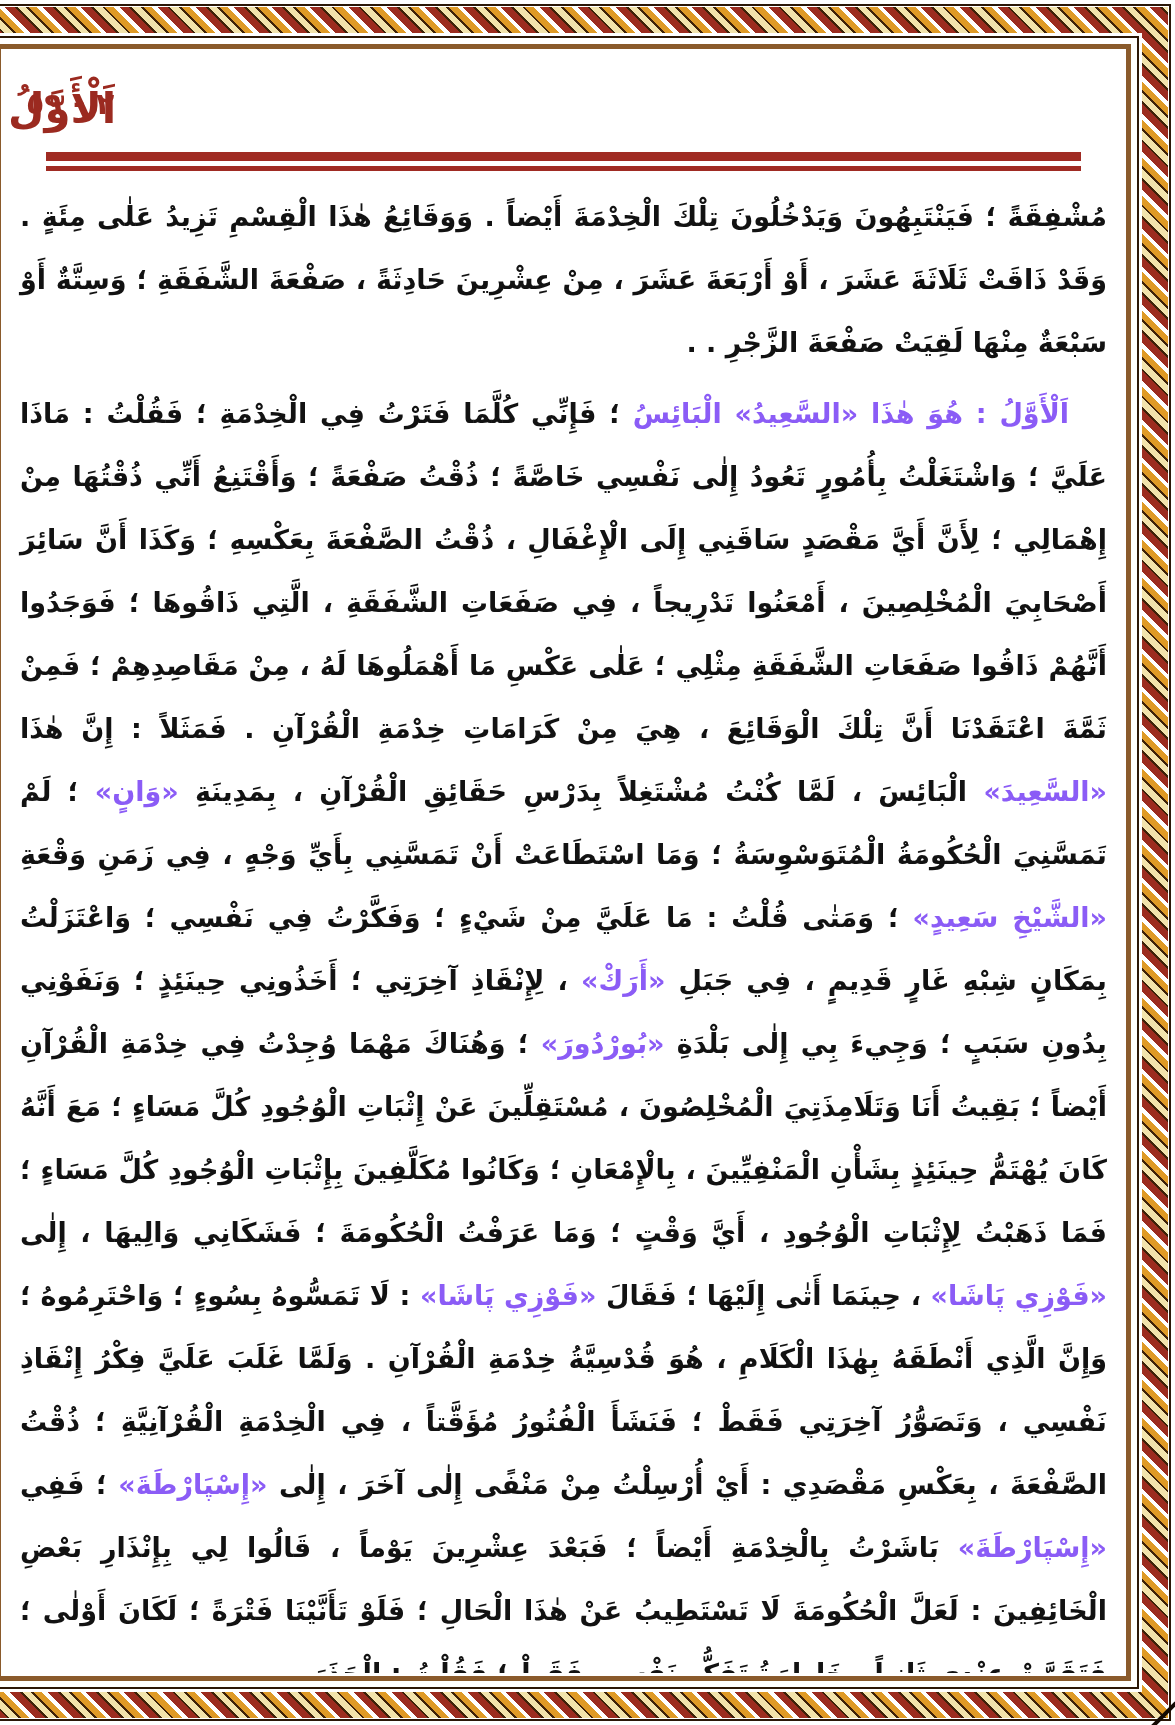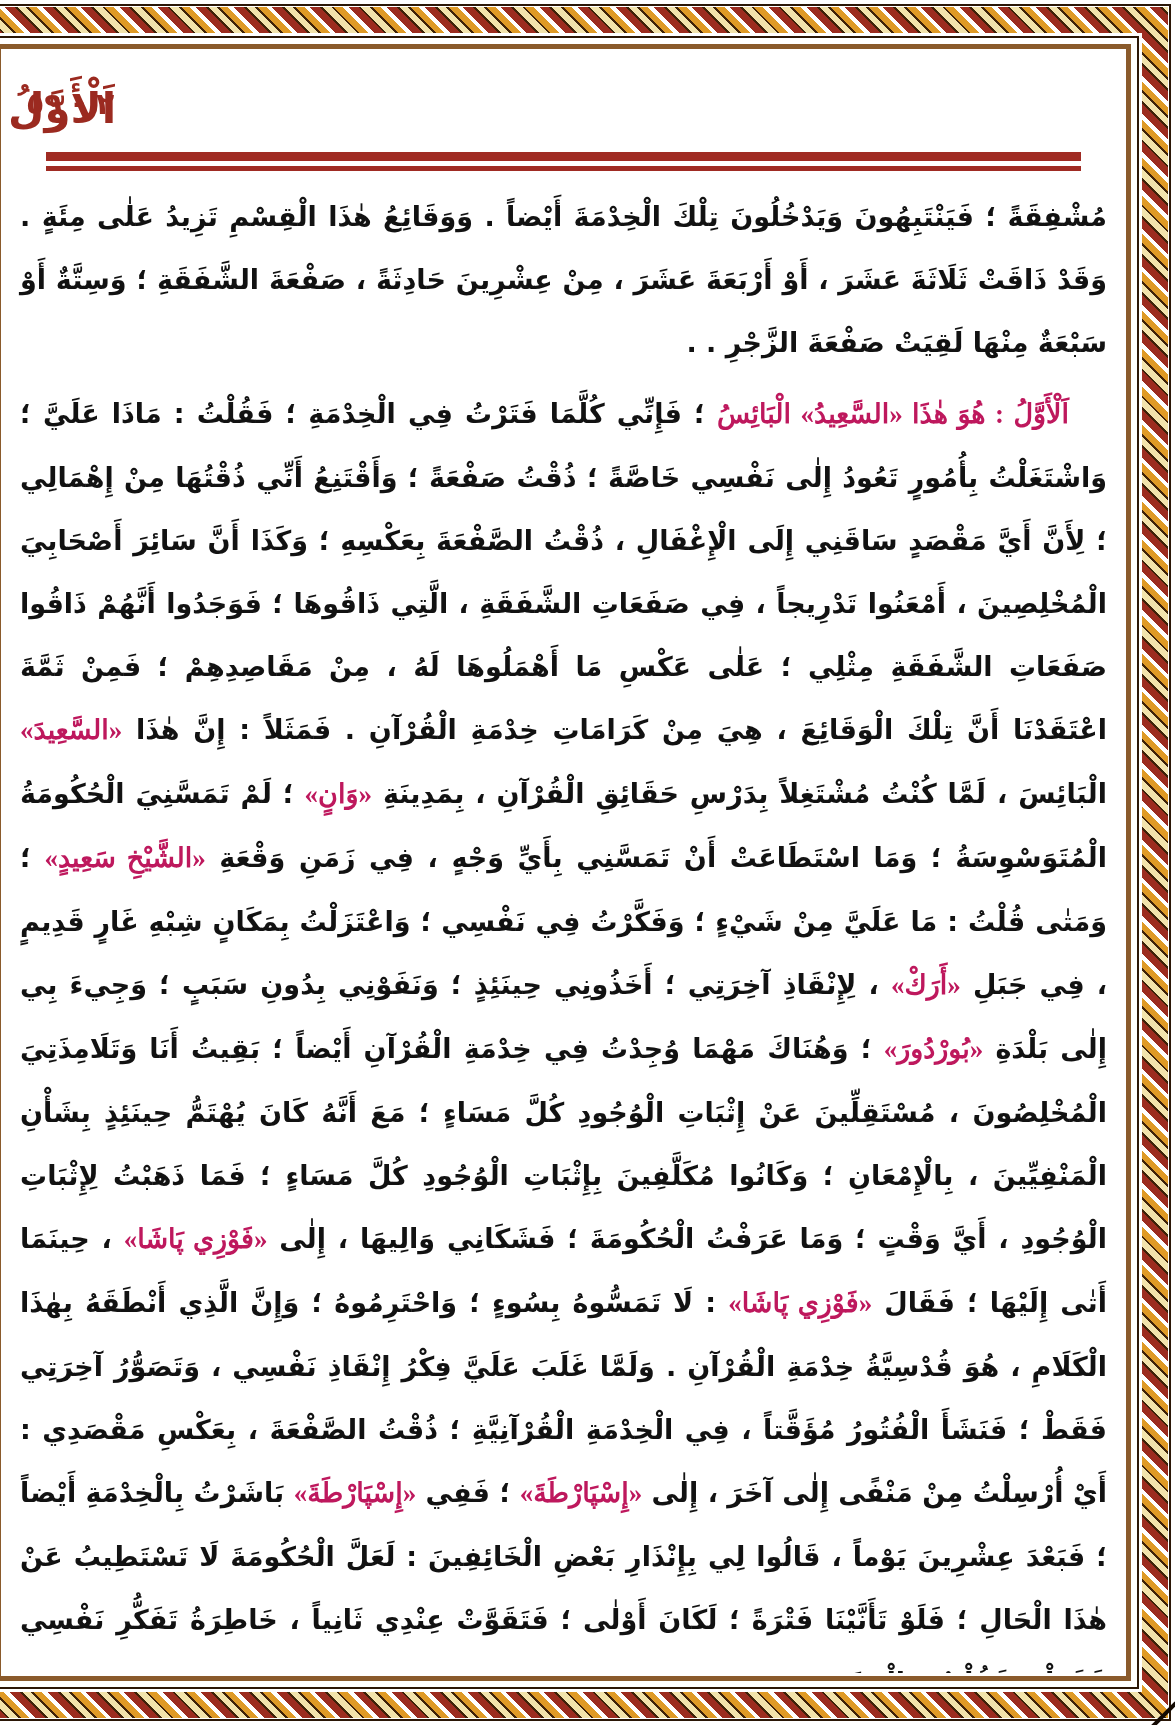--- a/index.html
+++ b/index.html
@@ -81,21 +81,21 @@
     padding: 0 4px;
     font-size: 27px;
     font-weight: 700;
     line-height: 63px;
     color: #121212;
     text-align: justify;
   }
   .para { margin: 8px; }
   .para.indent { text-indent: 38px; }
   .seg-black { color: #121212; }
-  .seg-red   { color: #be185d; font-family: Liberation Serif, serif; }
+  .seg-red   { color: #8b5cf6; }
 </style>
 </head>
 <body>
 
 <div class="page">
 
   <div class="frame-hairline-outer"></div>
   <div class="ornament-band"></div>
   <div class="frame-hairline-inner"></div>
   <div class="frame-accent-inner"></div>

